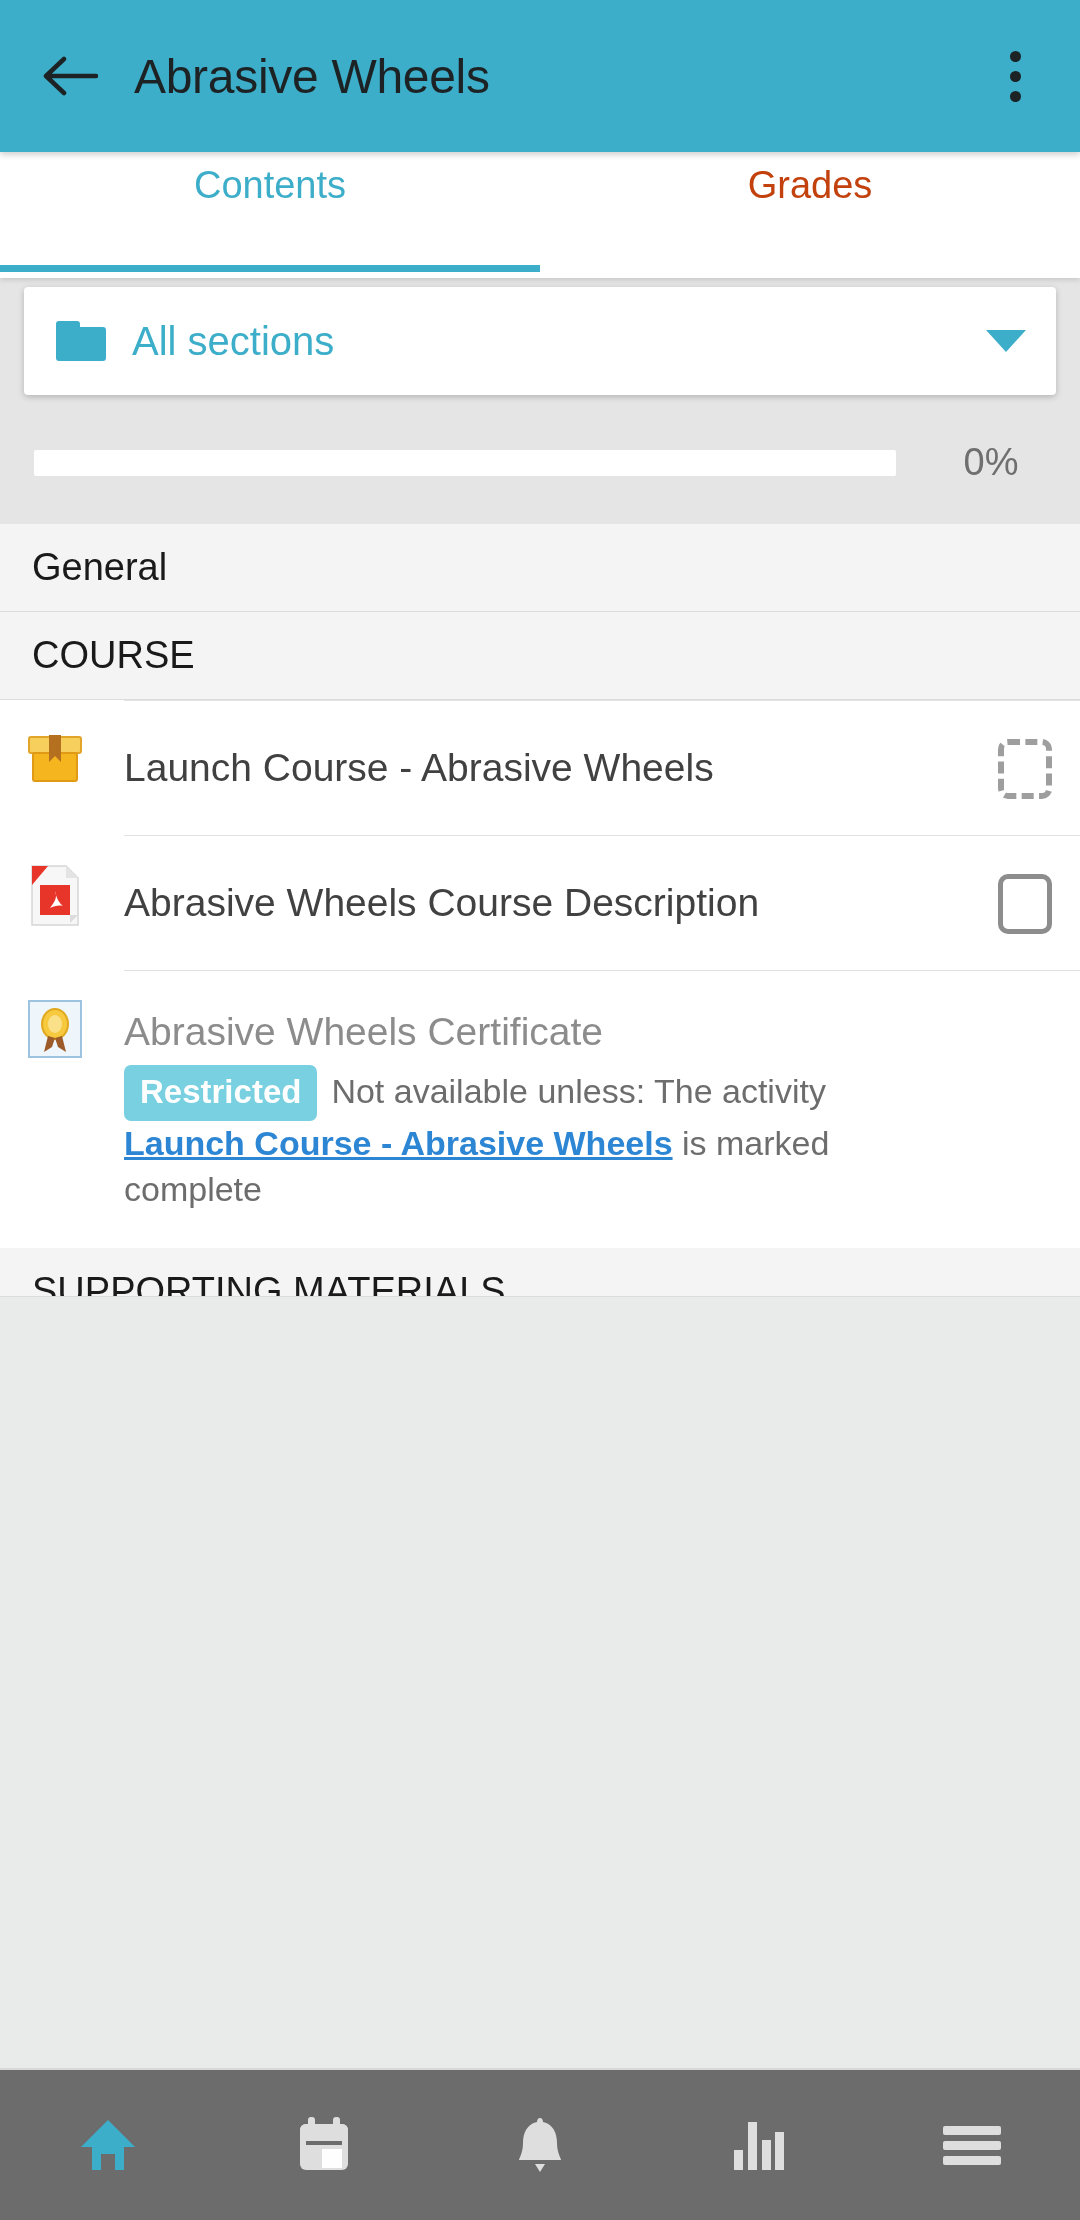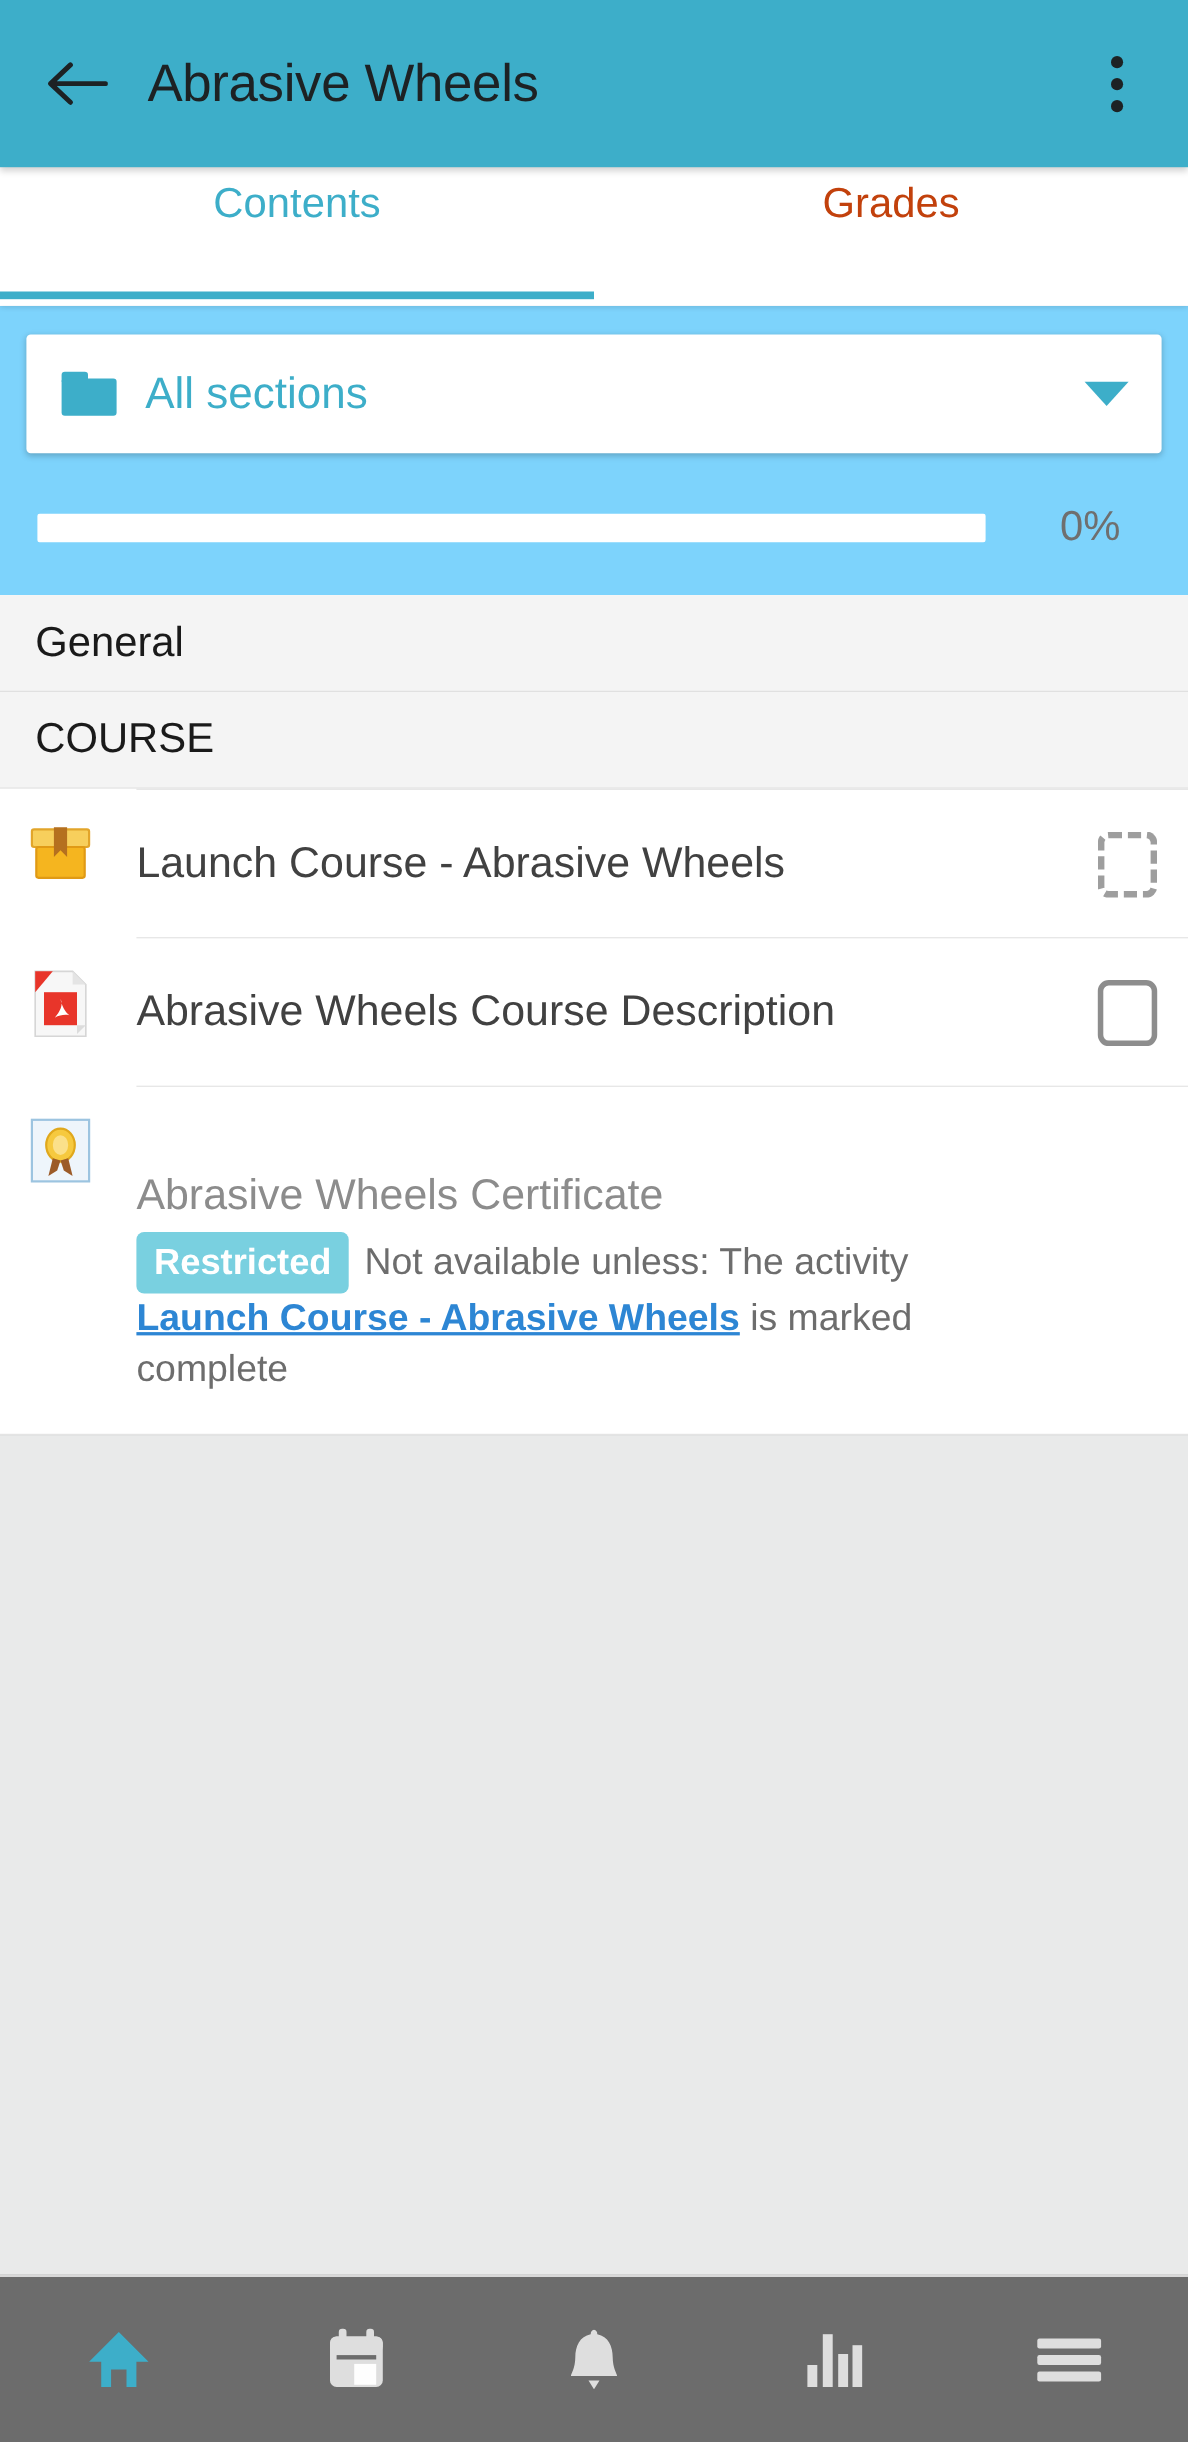--- a/index.html
+++ b/index.html
@@ -39,21 +39,21 @@
     flex:1; display:flex; align-items:center; justify-content:center;
     font-size:38px; color:#c2410c; position:relative; padding-bottom:0;
   }
   .tab.active { color:#3daec9; }
   .tab.active:after {
     content:""; position:absolute; left:0; right:0; bottom:-54px; height:7px; background:#3daec9;
   }
   .tabs-spacer { height:60px; flex:0 0 60px; background:#fff; box-shadow:0 2px 5px rgba(0,0,0,0.13); position:relative; z-index:3; }
 
   
-  .topblock { background:#7dd3fc; padding:26px 24px 0 24px; flex:0 0 auto; }
+  .topblock { background:#e5e5e5; padding:9px 24px 0 24px; flex:0 0 auto; }
   .section-select {
     background:#ffffff; border-radius:4px;
     height:108px; display:flex; align-items:center;
     padding:0 30px 0 32px;
     box-shadow:0 2px 6px rgba(0,0,0,0.22);
   }
   .folder-icon { width:50px; height:40px; position:relative; flex:0 0 50px; }
   .folder-icon .tab-top { position:absolute; left:0; top:0; width:24px; height:9px; background:#3daec9; border-radius:3px 3px 0 0; }
   .folder-icon .body { position:absolute; left:0; top:6px; width:50px; height:34px; background:#3daec9; border-radius:3px; }
   .select-label { font-size:40px; color:#3daec9; margin-left:26px; flex:1; }
@@ -205,21 +205,21 @@
         <div class="mod-icon">
           <svg width="58" height="62" viewBox="0 0 58 62">
             <rect x="3" y="3" width="52" height="56" fill="#eef5fb" stroke="#9cc4e0" stroke-width="2"></rect>
             <ellipse cx="29" cy="26" rx="13" ry="15" fill="#f6c93f" stroke="#e0a81c" stroke-width="2"></ellipse>
             <ellipse cx="29" cy="26" rx="7" ry="9" fill="#fbe08a"></ellipse>
             <path d="M22 38 L18 54 L26 49 L29 40 Z" fill="#9c5b28"></path>
             <path d="M36 38 L40 54 L32 49 L29 40 Z" fill="#9c5b28"></path>
           </svg>
         </div>
         <div class="mod-body">
-          <div style="flex: 1 1 0%; margin-top: 38px;">
+          <div style="flex: 1 1 0%;">
             <div class="mod-title dim">Abrasive Wheels Certificate</div>
             <div class="restriction"><span class="badge">Restricted</span><span>Not available unless: The activity </span><span class="rlink">Launch Course - Abrasive Wheels</span><span> is marked complete</span></div>
           </div>
           <div class="mod-check"></div>
         </div>
       </div>
       <div class="section-header">
         <span class="sh-text">SUPPORTING MATERIALS</span>
       </div>
     </div>

